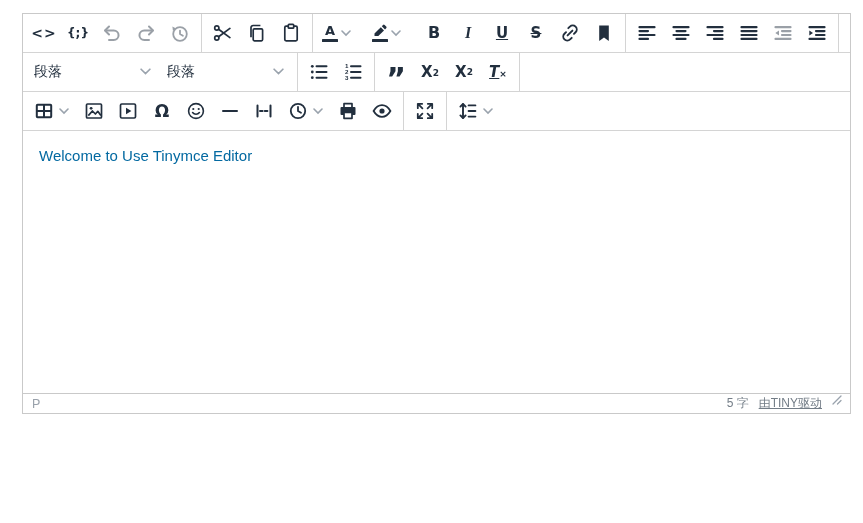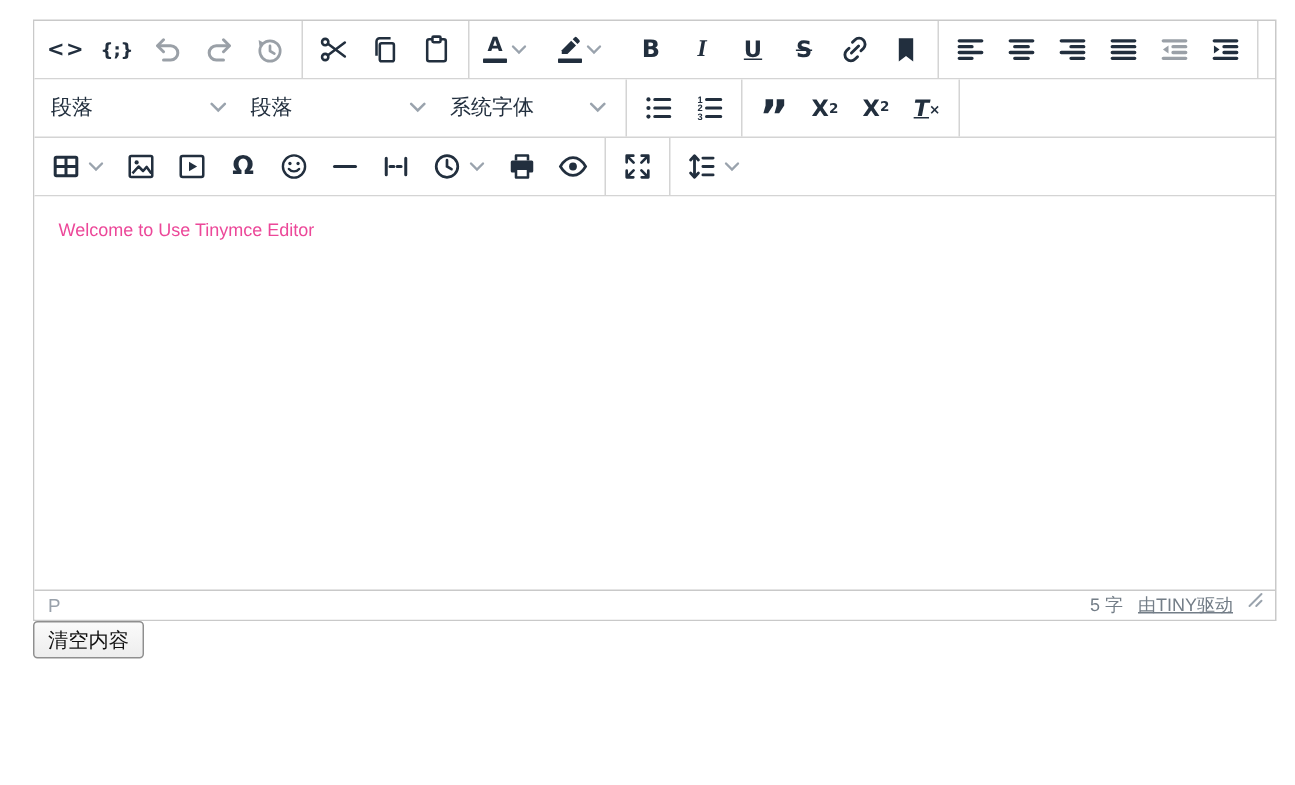--- a/index.html
+++ b/index.html
@@ -42,21 +42,21 @@
   .chev { margin-left:3px; }
 
   .dd { height:34px; display:flex; align-items:center; padding:0 7px; margin-right:2px;
         font-size:14px; color:#222f3e; cursor:pointer; border-radius:3px; }
   .dd .dd-label { flex:1 1 auto; text-align:left; }
   .dd-styles, .dd-blocks { width:131px; }
   .dd-font { width:118px; }
   .dd-size { width:128px; }
 
   .content-area { flex:1 1 auto; background:#fff; padding:14px 16px; cursor:text; }
-  .content-area p { font-size:12px; color:#ec4899; line-height:1.45; }
+  .content-area p { font-size:15px; color:#0369a1; line-height:1.45; }
 
   .statusbar { height:20px; border-top:1px solid #c9c9c9; display:flex; align-items:center;
                padding:0 8px 0 9px; font-size:12px; color:#737d87; background:#fff; }
   .elempath { color:#99a1ab; font-size:12.5px; cursor:pointer; }
   .status-right { margin-left:auto; display:flex; align-items:flex-start; gap:10px; }
   .wordcount { cursor:pointer; }
   .branding { cursor:pointer;text-decoration:underline; }
   .grip { cursor:nwse-resize; display:flex; align-items:flex-end; }
 
   .clear-btn { position:absolute; left:22px; top:414px; height:25px; padding:0 9px;
@@ -213,26 +213,20 @@
     <div class="tb-row">
       <div class="tb-group">
         <div class="dd dd-styles">
           <span class="dd-label">段落</span>
           <svg width="11" height="8" viewBox="0 0 10 7" fill="none" stroke="#9aa3ad" stroke-width="1.5" stroke-linecap="round">
               <path d="M1 1 l4 4 4-4"></path>
             </svg>
         </div>
         <div class="dd dd-blocks">
           <span class="dd-label">段落</span>
-          <svg width="11" height="8" viewBox="0 0 10 7" fill="none" stroke="#9aa3ad" stroke-width="1.5" stroke-linecap="round">
-              <path d="M1 1 l4 4 4-4"></path>
-            </svg>
-        </div>
-        <div class="dd dd-font">
-          <span class="dd-label">系统字体</span>
           <svg width="11" height="8" viewBox="0 0 10 7" fill="none" stroke="#9aa3ad" stroke-width="1.5" stroke-linecap="round">
               <path d="M1 1 l4 4 4-4"></path>
             </svg>
         </div>
       </div>
       <div class="tb-sep"></div>
 
       <div class="tb-group">
         <button class="tbtn">
           <svg width="24" height="24" viewBox="0 0 24 24" stroke="#222f3e" stroke-width="2" stroke-linecap="round">
@@ -388,14 +382,13 @@
         <span class="branding">由TINY驱动</span>
         <span class="grip">
           <svg width="10" height="10" viewBox="0 0 10 10" stroke="#9aa3ad" stroke-width="1.3" stroke-linecap="round">
             <path d="M9 1 L1 9 M9 5.5 L5.5 9"></path>
           </svg>
         </span>
       </span>
     </div>
   </div>
 
-  <button class="clear-btn">清空内容</button>
 </div>
 
 </body></html>

